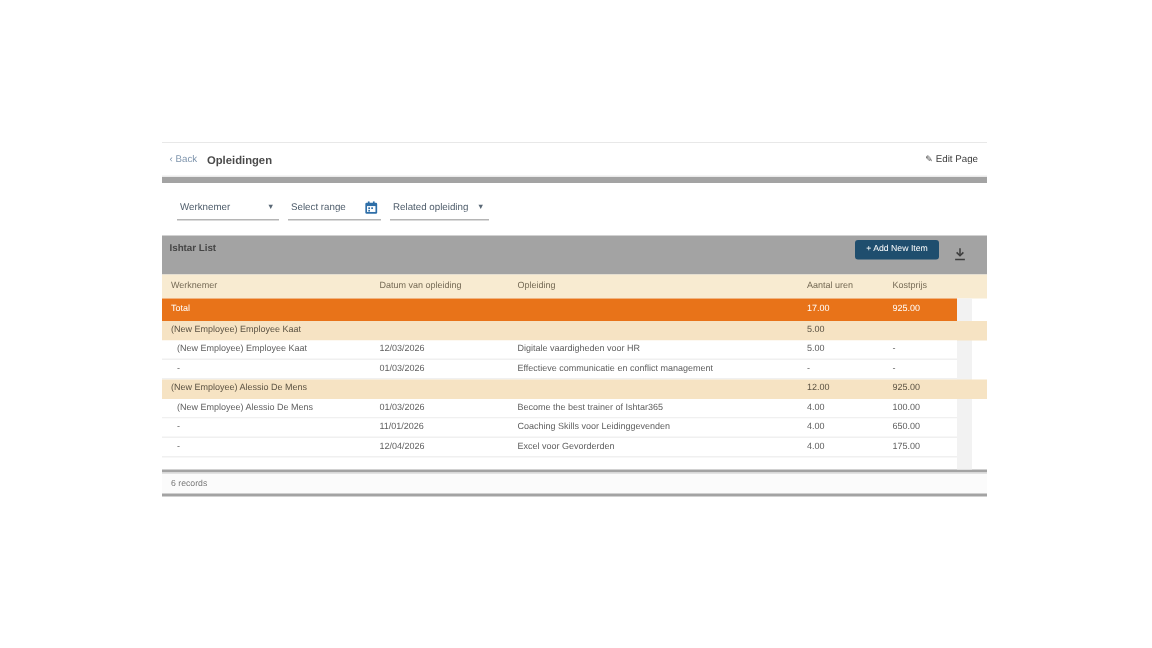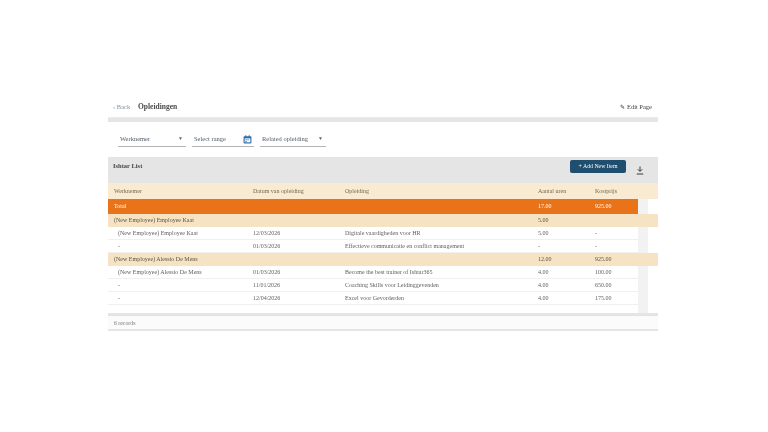--- a/index.html
+++ b/index.html
@@ -1,18 +1,18 @@
 <!DOCTYPE html>
 <html><head>
 <meta charset="utf-8">
 <style>
   * { margin:0; padding:0; box-sizing:border-box; }
   html,body { width:768px; height:432px; background:#ffffff; font-family:"Liberation Sans", sans-serif; overflow:hidden; }
 
-  .page { position:absolute; left:108px; top:95px; width:550px; height:236px; background:#e5e5e5;font-family:Liberation Serif, serif; }
+  .page { position:absolute; left:108px; top:95px; width:550px; height:236px; background:#a3a3a3; }
 
   
   .topbar { position:absolute; top:0; left:0; width:550px; height:23px; background:#ffffff; border-bottom:1px solid #ebebeb; }
   .back-link { position:absolute; left:5px; top:0; height:23px; line-height:23px; font-size:6.5px; color:#7f95ad; cursor:pointer; }
   .page-title { position:absolute; left:30px; top:0; height:23px; line-height:23px; font-size:7.5px; color:#4a4a4a; font-weight:bold; }
   .edit-page { position:absolute; right:6px; top:0; height:23px; line-height:23px; font-size:6.5px; color:#3d3d3d; cursor:pointer; }
   .pencil { font-size:6px; margin-right:2px; }
 
   
   .filter-card { position:absolute; top:27px; left:0; width:550px; height:35px; background:#ffffff; }

